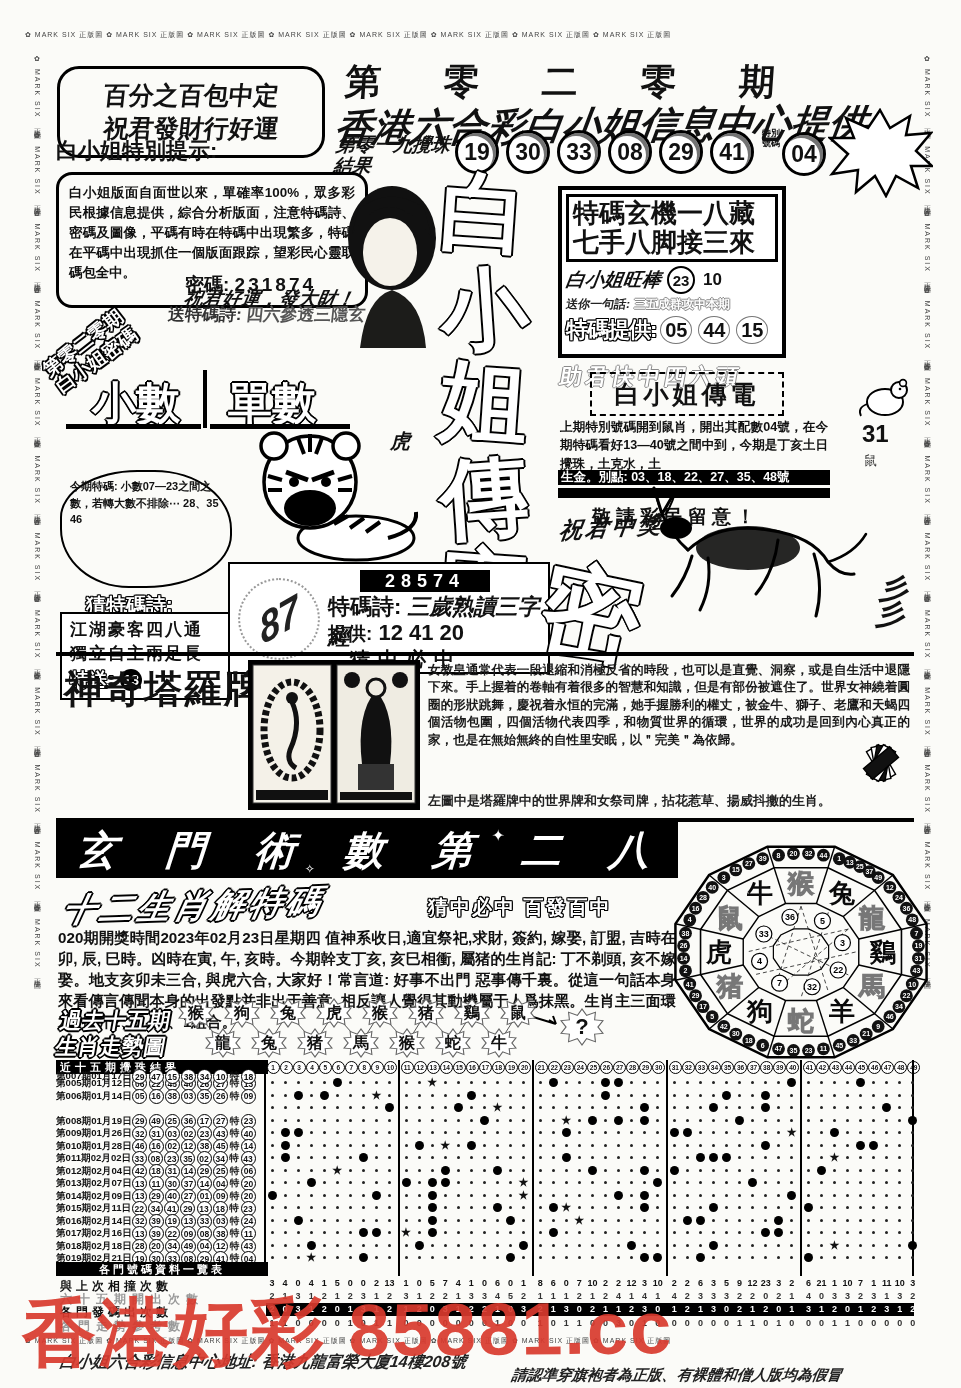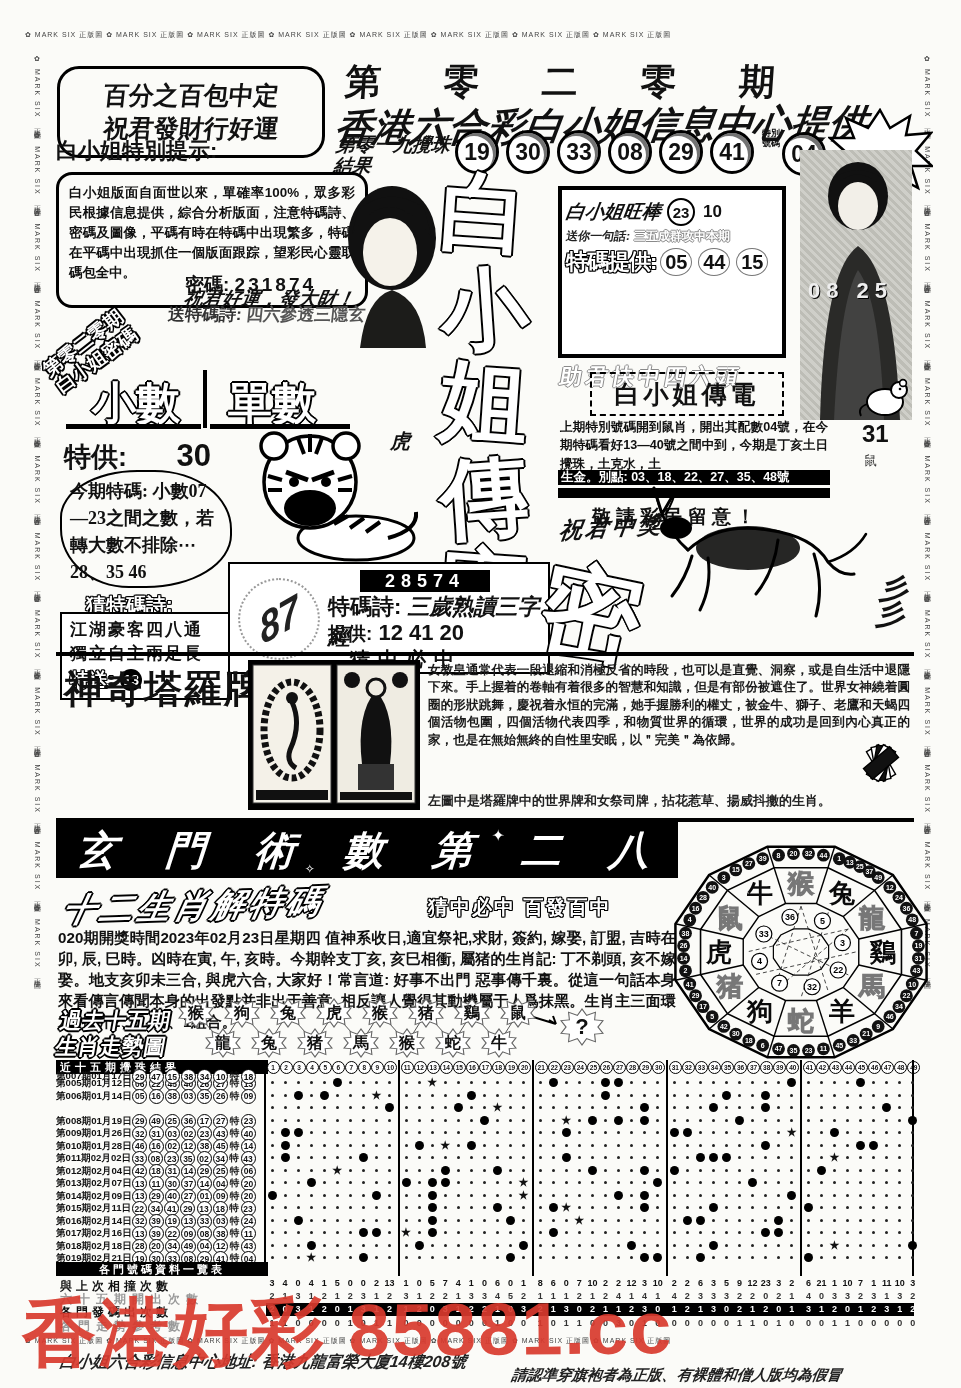--- a/index.html
+++ b/index.html
@@ -68,30 +68,20 @@
       <div class="ball" style="width: 38px; height: 38px; font-size: 23px;">41</div>
     </div>
 
   <div class="abs hv" style="left:762px;top:128px;font-size:9px;width:20px;line-height:10px;">特別號碼</div>
   <div class="abs ball" style="left:782px;top:132px;width:38px;height:38px;font-size:23px;">04</div>
 
   <svg class="abs" style="left:828px;top:108px;" width="105" height="90" viewBox="0 0 105 90">
     <polygon points="52,2 62,20 82,8 78,27 103,25 88,43 104,58 83,58 90,80 68,68 58,88 47,68 28,84 30,62 4,66 20,46 2,30 26,30 18,10 40,20" fill="#fff" stroke="#000" stroke-width="2.5"></polygon>
   </svg>
 
-  <div class="abs" style="left:800px;top:150px;width:112px;height:270px;background:repeating-linear-gradient(45deg,#cfcfc9 0 3px,#bdbdb6 3px 6px);overflow:hidden;">
-    <svg width="112" height="270" viewBox="0 0 112 270">
-      <ellipse cx="58" cy="46" rx="30" ry="34" fill="#111"></ellipse>
-      <ellipse cx="58" cy="56" rx="20" ry="24" fill="#f2efe8"></ellipse>
-      <path d="M30,42 Q58,6 88,44 L82,28 Q58,12 34,28 Z" fill="#111"></path>
-      <path d="M20,270 Q24,120 58,96 Q94,120 100,270 Z" fill="#2a2a28"></path>
-      <path d="M34,270 Q40,150 58,120 Q80,150 84,270 Z" fill="#555" opacity="0.55"></path>
-    </svg>
-    <div class="abs hv" style="left:8px;top:128px;color:#eee;font-size:22px;letter-spacing:6px;text-shadow:1px 1px 0 #000;">08  25</div>
-  </div>
 
   <div class="abs" style="left:56px;top:172px;width:312px;height:136px;border:3px solid #000;border-radius:16px;padding:8px 10px;box-sizing:border-box;">
     <div class="hv" style="font-size:13.4px;line-height:1.5;text-align:justify;">白小姐版面自面世以來，單確率100%，眾多彩民根據信息提供，綜合分析版面，注意特碼詩、密碼及圖像，平碼有時在特碼中出現繁多，特碼在平碼中出現抓住一個版面跟踪，望彩民心靈取碼包全中。</div>
     <div class="hv" style="font-size:19px;font-style:italic;text-align:right;margin-top:2px;transform:skewX(-10deg);">祝君好運，發大財！</div>
   </div>
 
   <div class="abs hv" style="left:185px;top:272px;font-size:19px;">
     <span>密碼:</span>
     <span style="letter-spacing:3px;">231874</span>
   </div>
@@ -113,20 +103,24 @@
   </svg>
   <div class="abs" id="center-title" style="left:440px;top:168px;width:120px;">
       <div class="outl hv" style="font-size: 88px; line-height: 94px; transform: rotate(4deg);">白</div>
       <div class="outl hv" style="font-size: 88px; line-height: 94px; transform: rotate(-4deg);">小</div>
       <div class="outl hv" style="font-size: 88px; line-height: 94px; transform: rotate(4deg);">姐</div>
       <div class="outl hv" style="font-size: 88px; line-height: 94px; transform: rotate(-4deg);">傳</div>
       <div class="outl hv" style="font-size: 88px; line-height: 94px; transform: rotate(4deg);">密</div>
     </div>
 
   <div class="abs" style="left:558px;top:186px;width:228px;height:172px;border:4px solid #000;padding:4px;box-sizing:border-box;background:#fff;">
+    <div style="border:3px solid #000;padding:2px 4px;">
+      <div class="hv" style="font-size:26px;line-height:29px;white-space:nowrap;">特碼玄機一八藏</div>
+      <div class="hv" style="font-size:26px;line-height:29px;white-space:nowrap;">七手八脚接三來</div>
+    </div>
     <div style="display:flex;align-items:center;margin-top:4px;">
       <span class="hv" style="font-size:19px;font-style:italic;transform:skewX(-8deg);">白小姐旺棒</span>
       <span style="display:inline-flex;width:24px;height:24px;border:2px solid #000;border-radius:50%;align-items:center;justify-content:center;font-weight:bold;font-size:15px;margin-left:6px;">23</span>
       <span class="hv" style="font-size:17px;margin-left:8px;">10</span>
     </div>
     <div style="display:flex;align-items:center;margin-top:2px;">
       <span class="hv" style="font-size:12px;color:#222;transform:skewX(-10deg);">送你一句話:</span>
       <span class="hv gray-outl" style="font-size:12px;margin-left:4px;">三五成群攻中本期</span>
     </div>
     <div style="display:flex;align-items:center;margin-top:2px;">
@@ -179,26 +173,22 @@
   </svg>
   <div class="abs hv" style="left:878px;top:576px;font-size:30px;transform:rotate(8deg);line-height:26px;">彡<br>彡</div>
 
   <div class="abs" style="left:60px;top:372px;width:350px;height:8px;"></div>
   <div class="abs outl hv" style="left:92px;top:374px;font-size:44px;">小數</div>
   <div class="abs outl hv" style="left:228px;top:374px;font-size:44px;">單數</div>
   <div class="abs" style="left:66px;top:424px;width:135px;height:5px;background:#000;"></div>
   <div class="abs" style="left:210px;top:424px;width:140px;height:5px;background:#000;"></div>
   <div class="abs" style="left:203px;top:370px;width:4px;height:58px;background:#000;"></div>
 
-  <div class="abs hv" style="left:64px;top:438px;font-size:27px;">
-    <span>特供:</span>
-    <span style="font-size:31px;margin-left:42px;">30</span>
-  </div>
   <div class="abs bubble" style="left:60px;top:470px;width:172px;height:118px;padding:6px 8px;box-sizing:border-box;border-radius:45% 45% 50% 40%/40% 50% 45% 50%;">
-    <div class="hv" style="font-size:18px;line-height:1.5;font-family:Liberation Serif, serif;">今期特碼: 小數07—23之間之數，若轉大數不排除⋯ 28、35 46</div>
+    <div class="hv" style="font-size:11px;line-height:1.5;">今期特碼: 小數07—23之間之數，若轉大數不排除⋯ 28、35 46</div>
   </div>
 
   <svg class="abs" style="left:238px;top:420px;" width="185" height="145" viewBox="0 0 185 145">
     <ellipse cx="118" cy="118" rx="58" ry="22" fill="#fff" stroke="#000" stroke-width="3"></ellipse>
     <path d="M150,118 Q180,110 178,92" stroke="#000" stroke-width="4" fill="none"></path>
     <circle cx="72" cy="62" r="46" fill="#fff" stroke="#000" stroke-width="3.5"></circle>
     <circle cx="36" cy="26" r="13" fill="#fff" stroke="#000" stroke-width="3.5"></circle>
     <circle cx="108" cy="26" r="13" fill="#fff" stroke="#000" stroke-width="3.5"></circle>
     <path d="M48,52 L70,60 M96,52 L74,60" stroke="#000" stroke-width="5"></path>
     <circle cx="56" cy="62" r="5" fill="#000"></circle>

